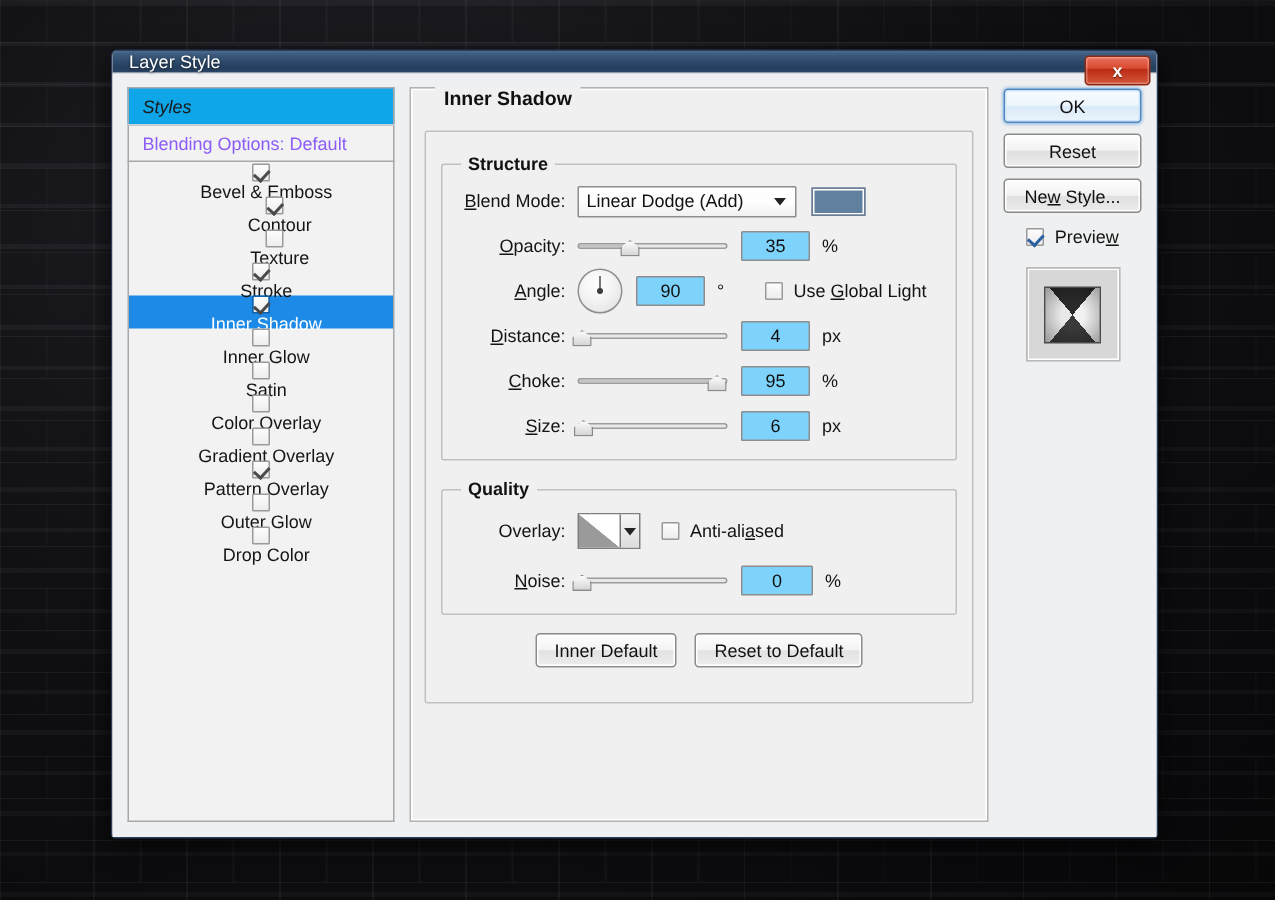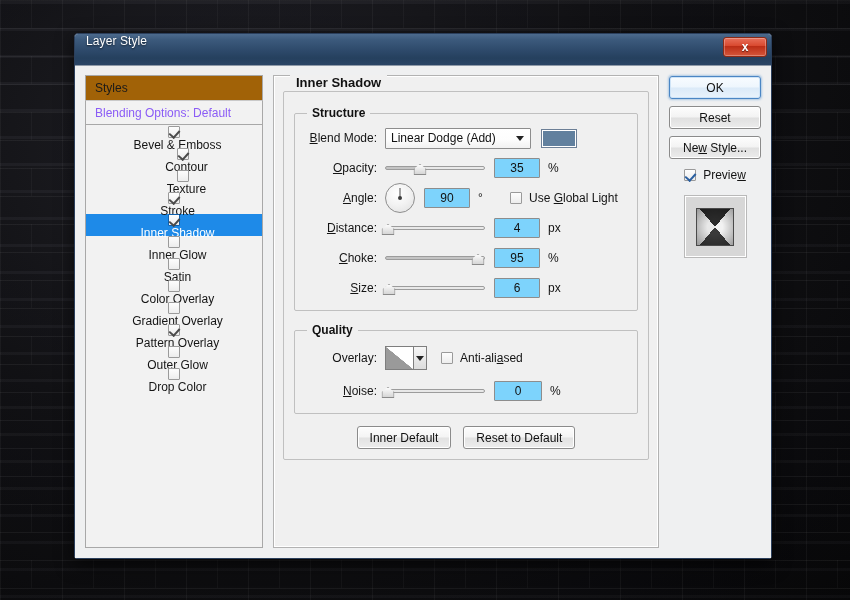--- a/index.html
+++ b/index.html
@@ -57,21 +57,21 @@
     background: #eff0f1;
     border: 1px solid #2b3f5c;
     border-radius: 4px 4px 3px 3px;
     box-shadow: 0 0 0 1px rgba(255,255,255,0.22) inset,
                 0 5px 18px rgba(0,0,0,0.65);
     display: flex; flex-direction: column;
   }
 
   
   #titlebar {
-    height: 32px;
+    height: 15px;
     background: linear-gradient(to bottom,
        #4c6a8d 0%, #3c5a7c 18%, #2e4a6b 52%, #25405e 78%, #2b4566 100%);
     border-radius: 3px 3px 0 0;
     position: relative;
     display: flex; align-items: flex-start;
     border-bottom: 1px solid #8f9aa8;
     flex: 0 0 auto;
   }
   #titlebar-text {
     color: #ffffff;
@@ -103,23 +103,24 @@
     display: flex;
     gap: 10px;
     background: #eff0f1;
   }
 
   
   #styles-col { width: 178px; display: flex; flex-direction: column; }
   #styles-header {
     height: 25px; display: flex; align-items: center;
     padding-left: 9px; font-size: 12px; color: #1a1a1a;
-    background: #a16207;
+    background: #0ea5e9;
     border: 1px solid #a8a8a8;
     border-bottom: none;
+    font-style: italic;
   }
   #blending-row {
     height: 25px; display: flex; align-items: center;
     padding-left: 9px; font-size: 12px; color: #8b5cf6;
     background: #f2f2f2;
     border: 1px solid #a8a8a8;
     border-top: 1px solid #c9c9c9;
   }
   #styles-list {
     flex: 1 1 auto;
@@ -183,22 +184,22 @@
     padding: 0 5px; margin-left: 2px;
   }
   #sect-title {
     font-size: 13px; font-weight: bold; color: #111;
     position: absolute; left: 16px; top: -1px;
     background: #f0f0f0; padding: 0 6px;
   }
   #outer-frame {
     border: 1px solid #c0c0c0;
     border-radius: 2px;
-    margin-top: 7px;
-    padding: 14px 10px 10px 10px;
+    margin-top: 20px;
+    padding: 14px 10px 23px 10px;
     position: relative;
   }
 
   .row {
     display: flex; align-items: center;
     height: 24px;
     margin-bottom: 6px;
   }
   .lbl {
     font-size: 12px; color: #141414;

